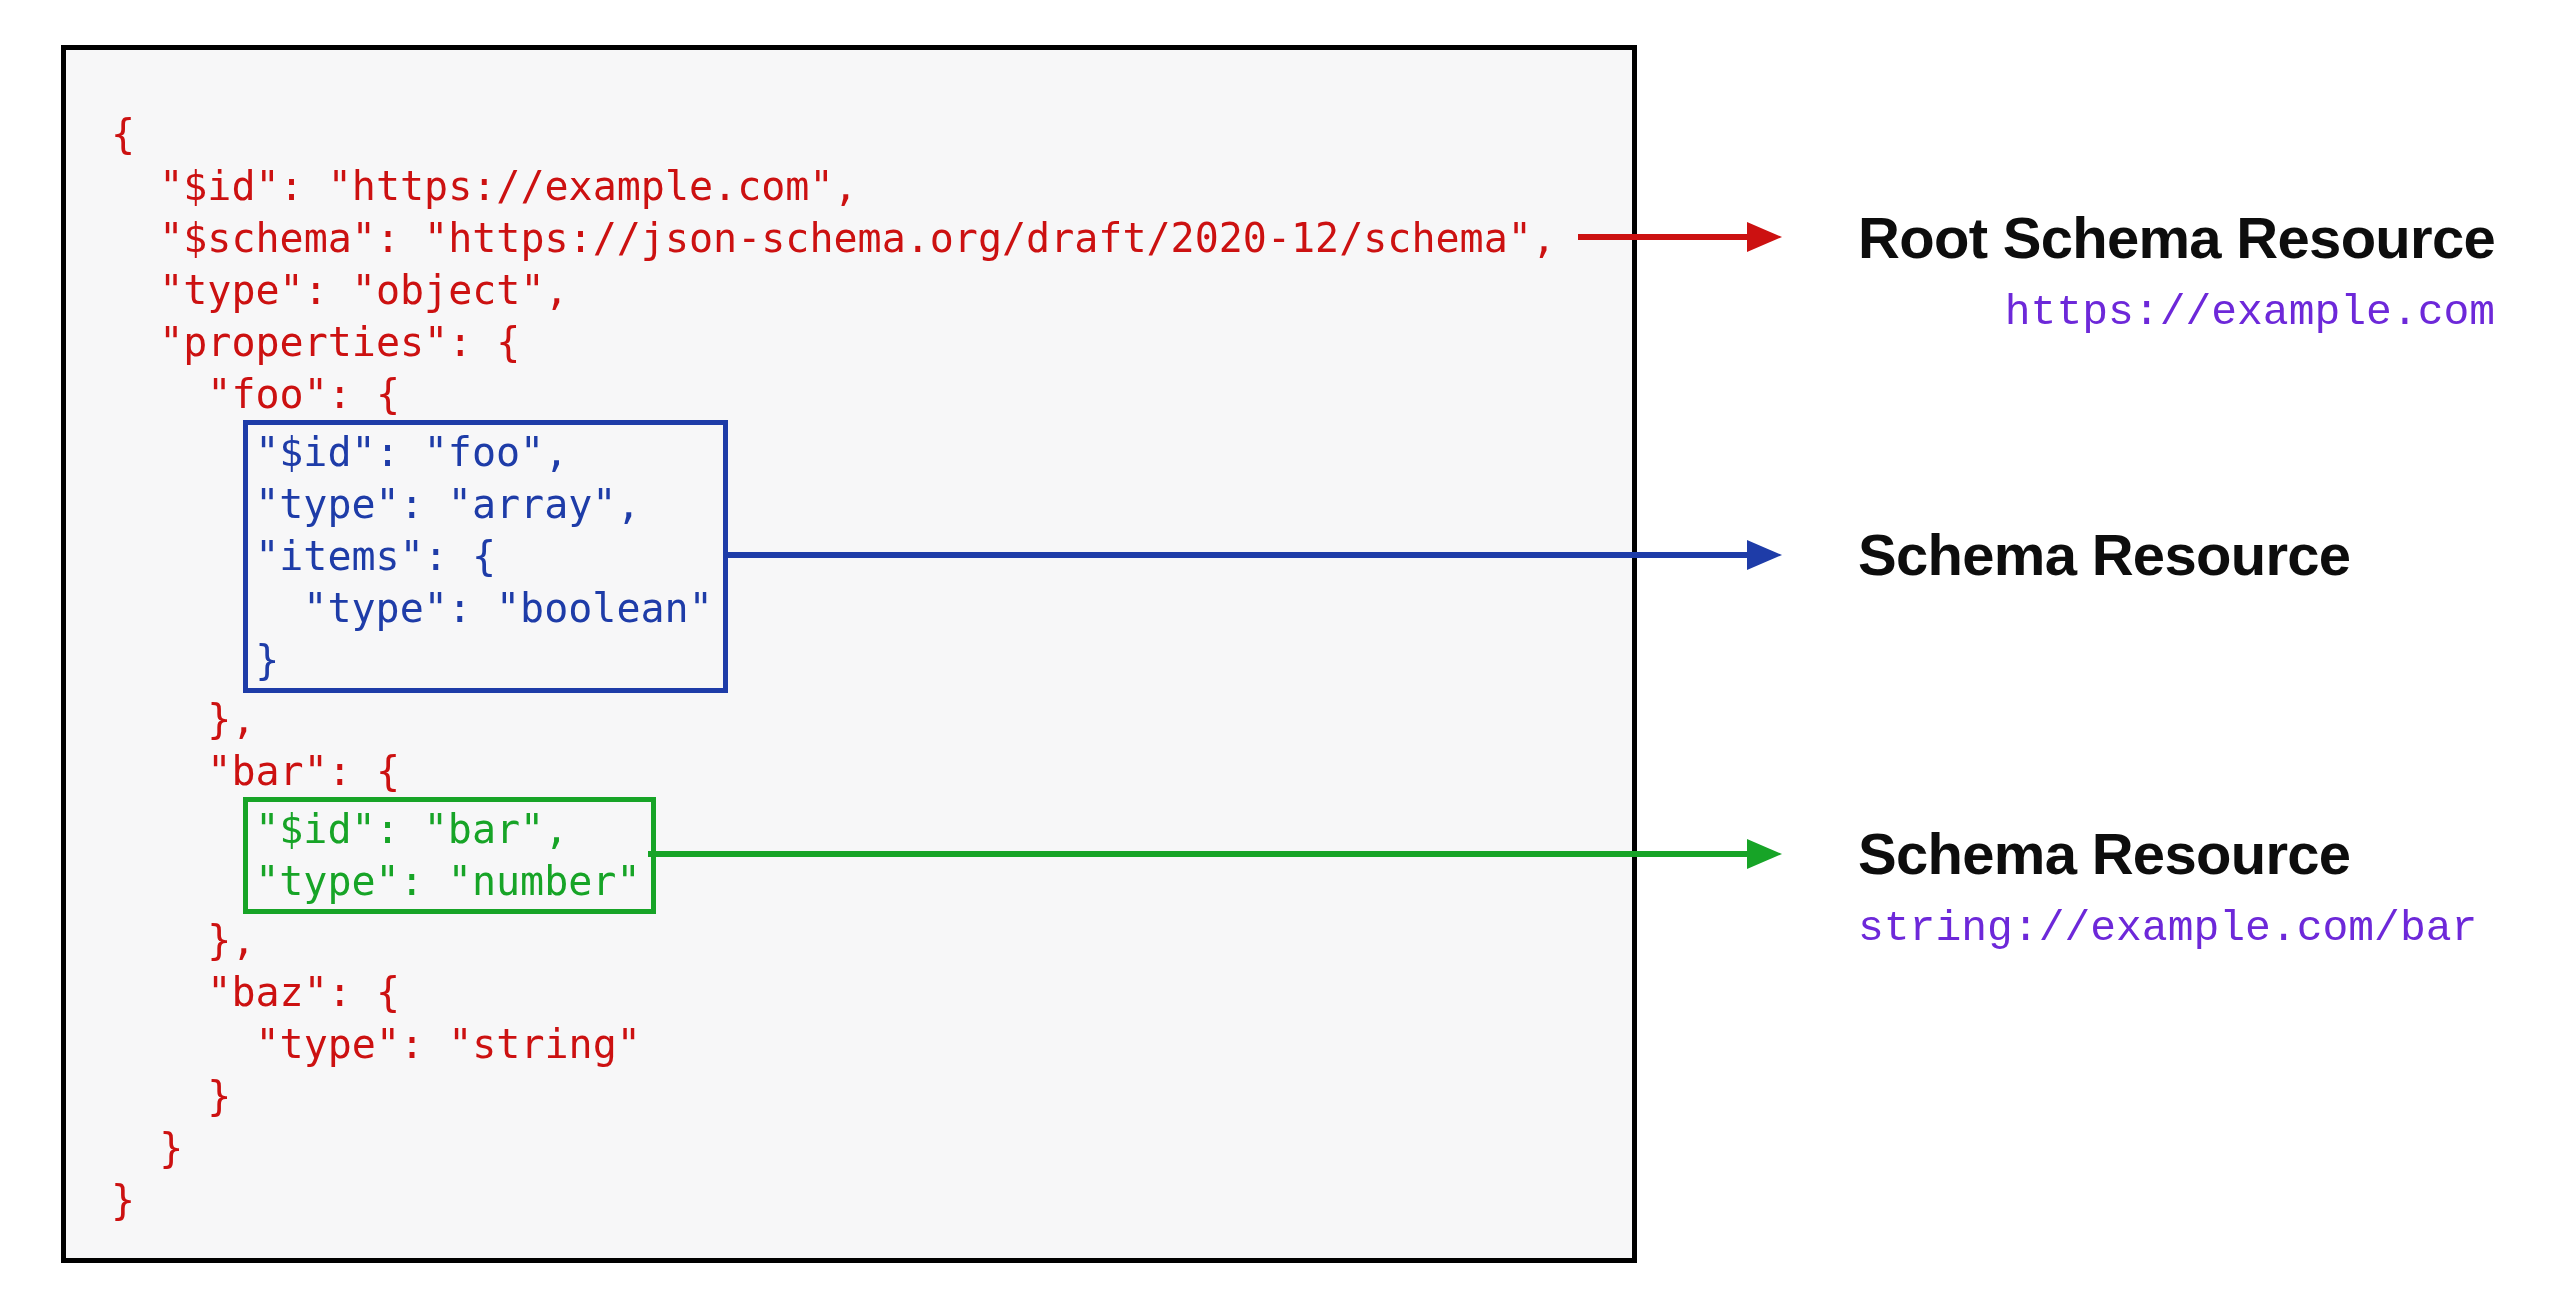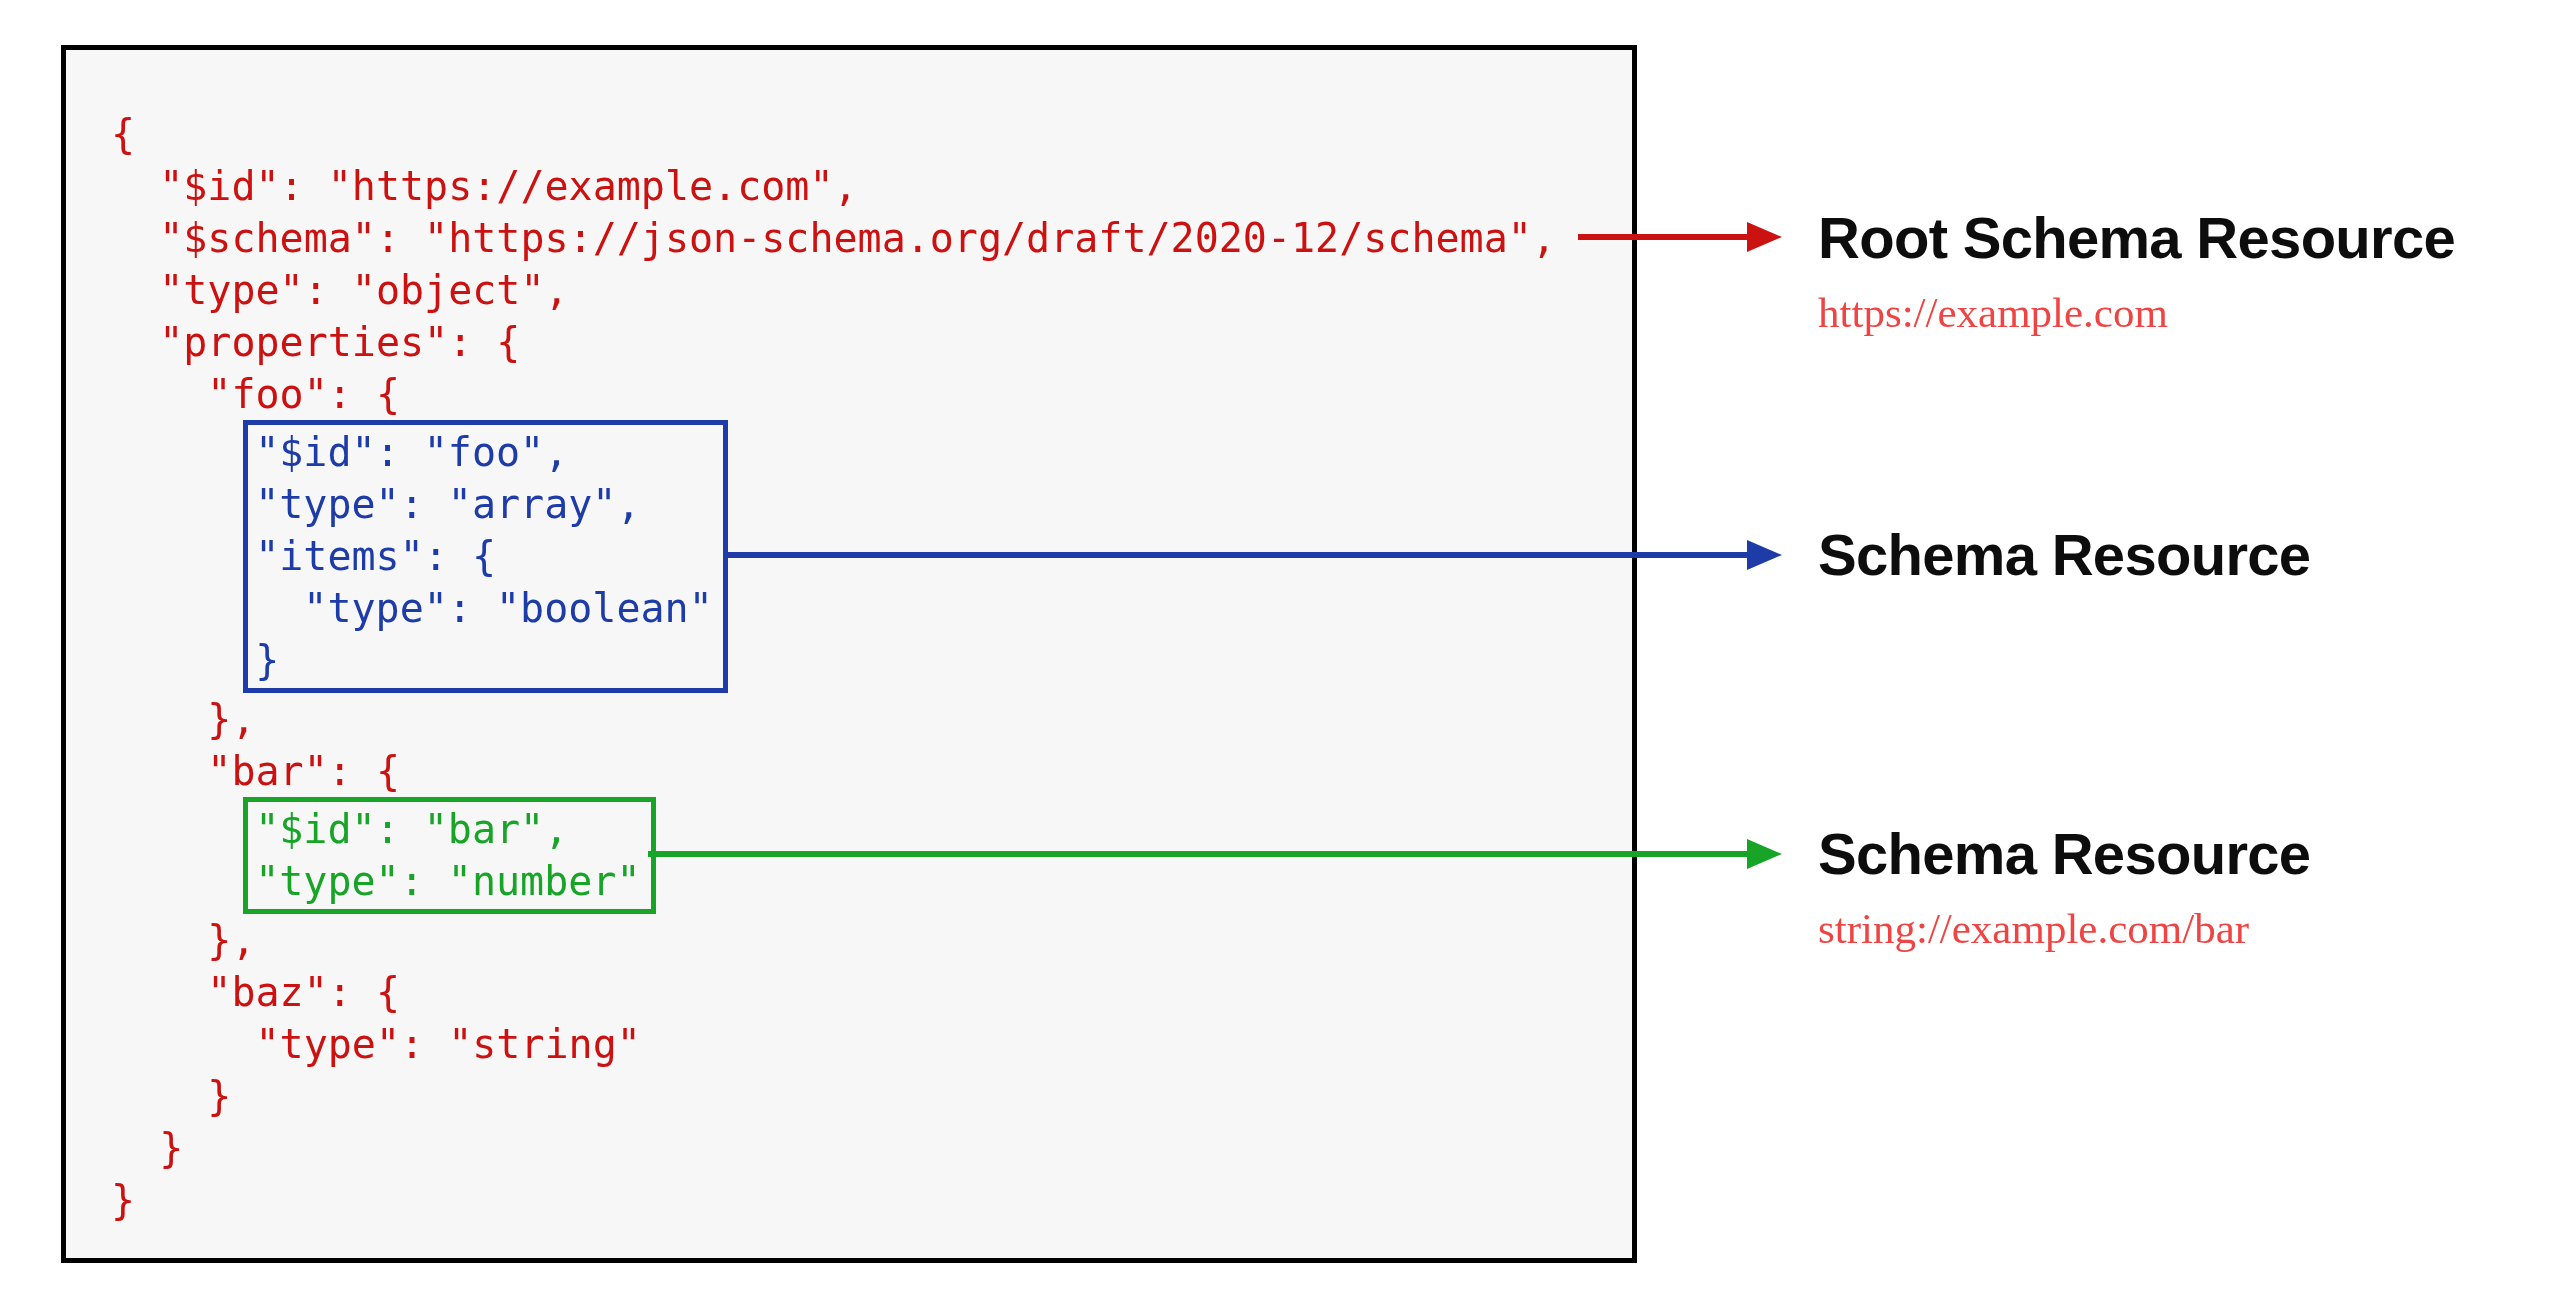--- a/index.html
+++ b/index.html
@@ -57,38 +57,39 @@
   .arrow-blue .arrow-head{border-left:35px solid var(--blue);}
   .arrow-green .arrow-line{background:var(--green);}
   .arrow-green .arrow-head{border-left:35px solid var(--green);}
   #arrow-root  .arrow-line{left:1578px;top:234px;width:170px;}
   #arrow-root  .arrow-head{left:1747px;top:222px;}
   #arrow-foo   .arrow-line{left:726px;top:552px;width:1022px;}
   #arrow-foo   .arrow-head{left:1747px;top:540px;}
   #arrow-bar   .arrow-line{left:648px;top:851px;width:1100px;}
   #arrow-bar   .arrow-head{left:1747px;top:839px;}
   
-  .annotation{position:absolute;left:1818px;z-index:4;}
+  .annotation{position:absolute;left:1858px;z-index:4;}
   #annotation-root{top:203px;}
   #annotation-foo{top:520px;}
   #annotation-bar{top:819px;}
   .annotation .ann-title{
     font-family:"Liberation Sans",sans-serif;
     font-weight:bold;
     font-size:58px;line-height:69px;
     letter-spacing:-0.7px;
     color:var(--ink);
     white-space:nowrap;
   }
   .annotation .ann-url{
     margin-top:13px;
-    font-family:Liberation Serif, serif;
+    font-family:Liberation Mono, monospace;
     font-size:43px;line-height:55px;
-    color:#ef4444;
+    color:#6d28d9;
     white-space:nowrap;
+    text-align:right;
   }
 </style>
 </head>
 <body>
 
 <div class="panel"></div>
 
 <div class="code" id="code-block"><div class="seg-red"><div class="code-line">{</div><div class="code-line">  "$id": "https://example.com",</div><div class="code-line">  "$schema": "https://json-schema.org/draft/2020-12/schema",</div><div class="code-line">  "type": "object",</div><div class="code-line">  "properties": {</div><div class="code-line">    "foo": {</div></div><div class="code-box seg-blue"><div class="code-line">"$id": "foo",</div><div class="code-line">"type": "array",</div><div class="code-line">"items": {</div><div class="code-line">  "type": "boolean"</div><div class="code-line">}</div></div><div class="seg-red"><div class="code-line">    },</div><div class="code-line">    "bar": {</div></div><div class="code-box seg-green"><div class="code-line">"$id": "bar",</div><div class="code-line">"type": "number"</div></div><div class="seg-red"><div class="code-line">    },</div><div class="code-line">    "baz": {</div><div class="code-line">      "type": "string"</div><div class="code-line">    }</div><div class="code-line">  }</div><div class="code-line">}</div></div></div>
 
 <div id="arrow-root" class="arrow-red">

